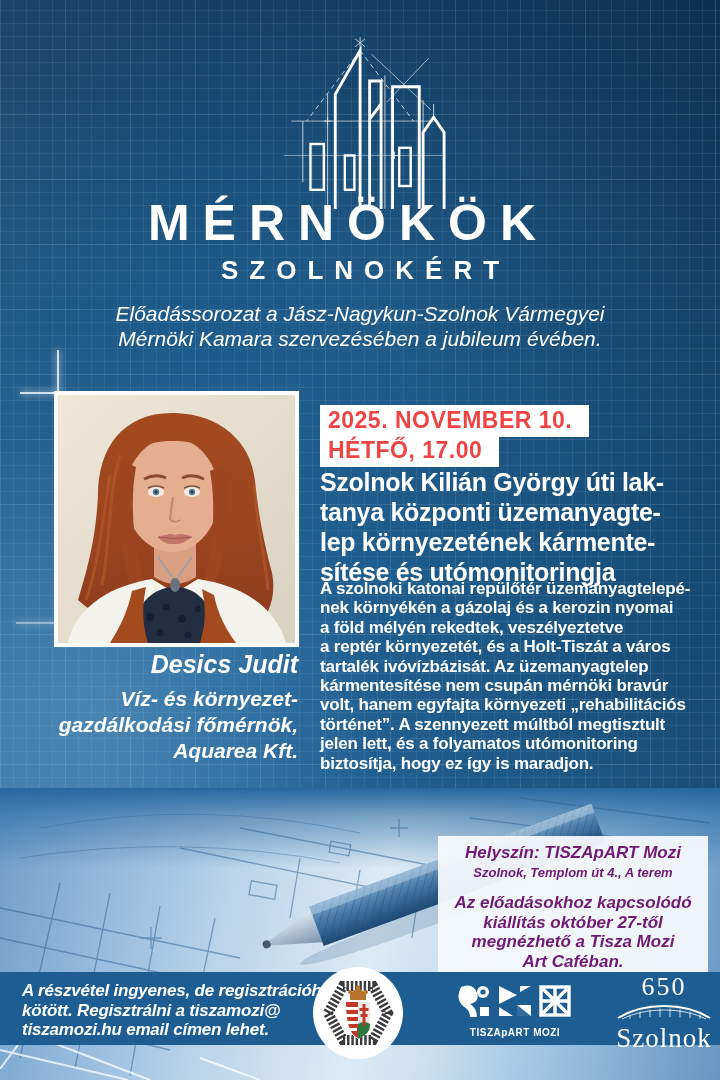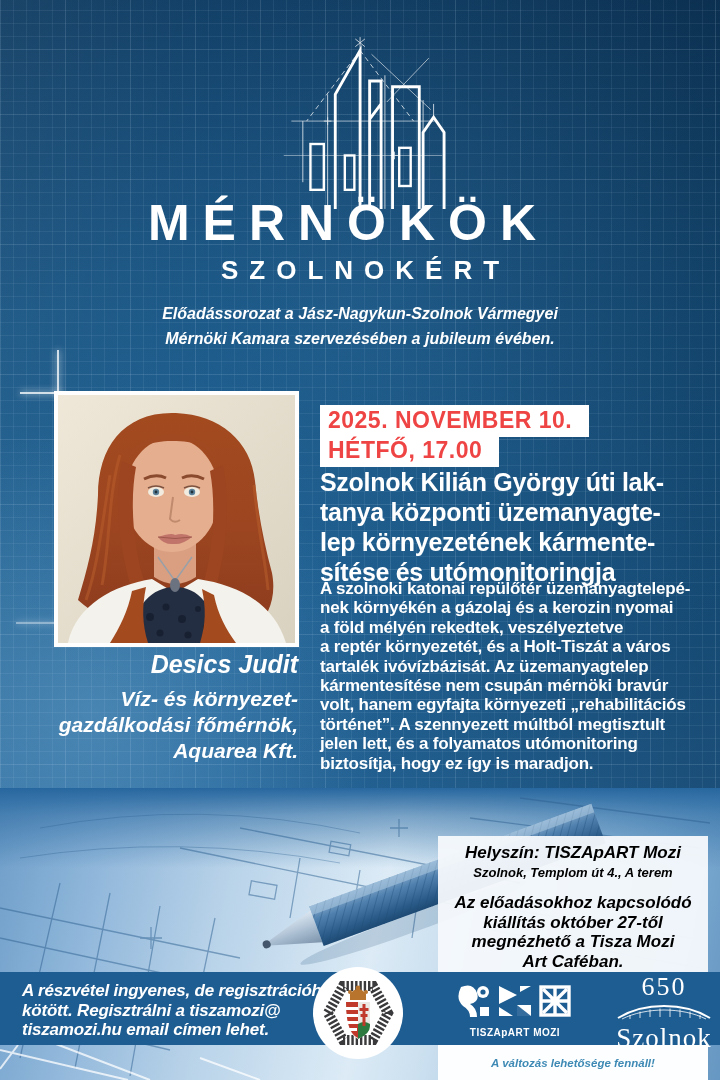--- a/index.html
+++ b/index.html
@@ -42,42 +42,42 @@
   .title-main{
     position:absolute;left:0;top:194px;width:684px;margin:0;text-align:center;
     color:#fff;font-size:50px;font-weight:700;letter-spacing:13px;padding-left:13px;box-sizing:border-box;
   }
   .title-sub{
     position:absolute;left:0;top:255px;width:720px;text-align:center;
     color:#fff;font-size:26px;font-weight:700;letter-spacing:11px;padding-left:11px;box-sizing:border-box;
   }
   .tagline{
     position:absolute;left:0;top:302px;width:720px;text-align:center;margin:0;
-    color:#fff;font-size:16px;font-style:italic;font-weight:700;line-height:24.5px;white-space:pre-line;
+    color:#fff;font-size:21px;font-style:italic;font-weight:400;line-height:24.5px;white-space:pre-line;
   }
 
   
   .photo-frame{position:absolute;left:54px;top:391px;width:245px;height:256px;background:#fff;box-sizing:border-box;padding:4px;}
   .photo-frame svg{display:block;}
   .speaker{position:absolute;right:422px;top:650px;text-align:right;color:#fff;width:300px;}
   .speaker-name{font-size:25px;font-weight:700;font-style:italic;margin-bottom:7px;}
   .speaker-role{font-size:21px;font-style:italic;font-weight:600;line-height:26px;white-space:pre-line;}
 
   
   .date-line{position:absolute;left:320px;background:#fff;color:#ef4444;
     font-weight:700;font-size:23px;letter-spacing:.5px;padding:2px 17px 3px 8px;}
   .date-1{top:405px;} .date-2{top:435px;}
   .talk-title{position:absolute;left:320px;top:467px;width:396px;color:#fff;
     font-size:25px;font-weight:700;line-height:30px;letter-spacing:-.3px;white-space:pre-line;}
   .abstract{position:absolute;left:320px;top:579px;width:398px;color:#fff;
     font-size:17px;font-weight:700;line-height:19.4px;letter-spacing:-.2px;white-space:pre-line;}
 
   
   .venue-box{position:absolute;left:438px;top:836px;width:270px;height:136px;
-    background:rgba(245,249,252,.95);color:#000000;text-align:center;box-sizing:border-box;padding-top:7px;}
+    background:rgba(245,249,252,.95);color:#701a75;text-align:center;box-sizing:border-box;padding-top:7px;}
   .venue-title{font-size:17px;font-weight:700;font-style:italic;}
   .venue-addr{font-size:13px;font-weight:600;font-style:italic;margin-top:2px;}
   .venue-exh{font-size:17px;font-weight:700;font-style:italic;line-height:19.5px;margin-top:13px;white-space:pre-line;}
 
   
   .band{position:absolute;left:0;top:972px;width:720px;height:73px;background:#1e5d92;}
   .reg-note{position:absolute;left:22px;top:981px;color:#fff;margin:0;
     font-size:17px;font-weight:700;font-style:italic;line-height:19.5px;letter-spacing:-.2px;white-space:pre-line;}
   .motto-strip{position:absolute;left:438px;top:1045px;width:270px;height:35px;background:#fdfeff;
     display:flex;align-items:center;justify-content:center;}
@@ -273,23 +273,20 @@
 kiállítás október 27-től
 megnézhető a Tisza Mozi
 Art Caféban.</div>
   </div>
 
   <div class="band"></div>
   <p class="reg-note">A részvétel ingyenes, de regisztrációhoz
 kötött. Regisztrálni a tiszamozi@
 tiszamozi.hu email címen lehet.</p>
 
-  <div class="motto-strip">
-    <span>A változás lehetősége fennáll!</span>
-  </div>
 
   <svg class="kamara-logo" width="92" height="102" viewBox="0 0 92 102">
     <ellipse cx="46" cy="51" rx="45" ry="46" fill="#fff"></ellipse>
     <polygon points="16,51 31,24 61,24 76,51 61,78 31,78" fill="none" stroke="#3a3a3c" stroke-width="10" stroke-dasharray="2.4 1.9"></polygon>
 
     <path d="M38,32 Q46,22 54,32 L54,38 L38,38 Z" fill="#b8742c"></path>
     <circle cx="38" cy="30" r="2" fill="#b8742c"></circle>
       <circle cx="46" cy="26" r="2.4" fill="#b8742c"></circle>
       <circle cx="54" cy="30" r="2" fill="#b8742c"></circle>
 

